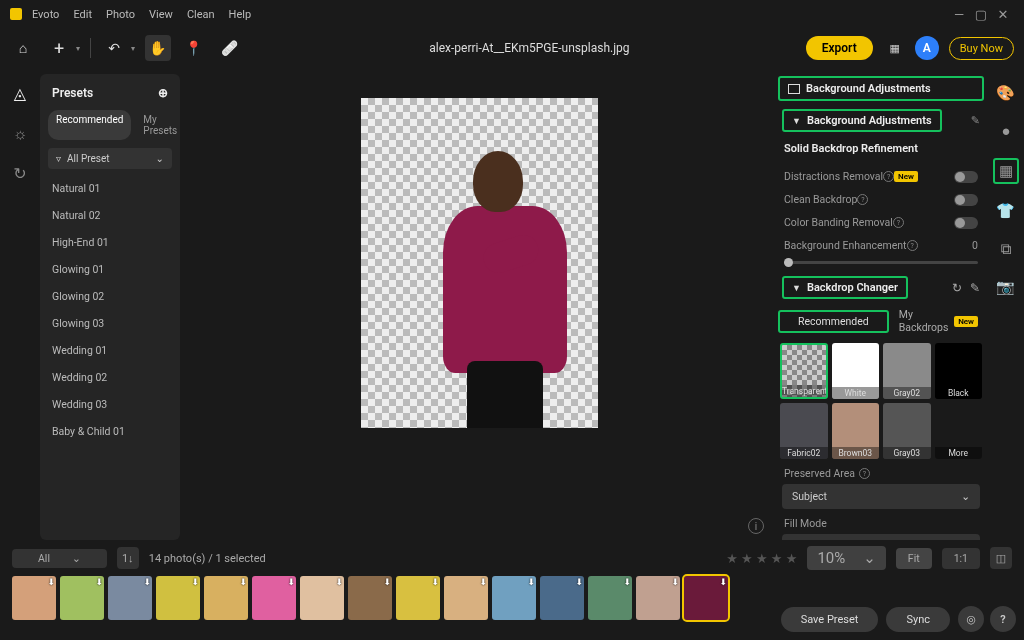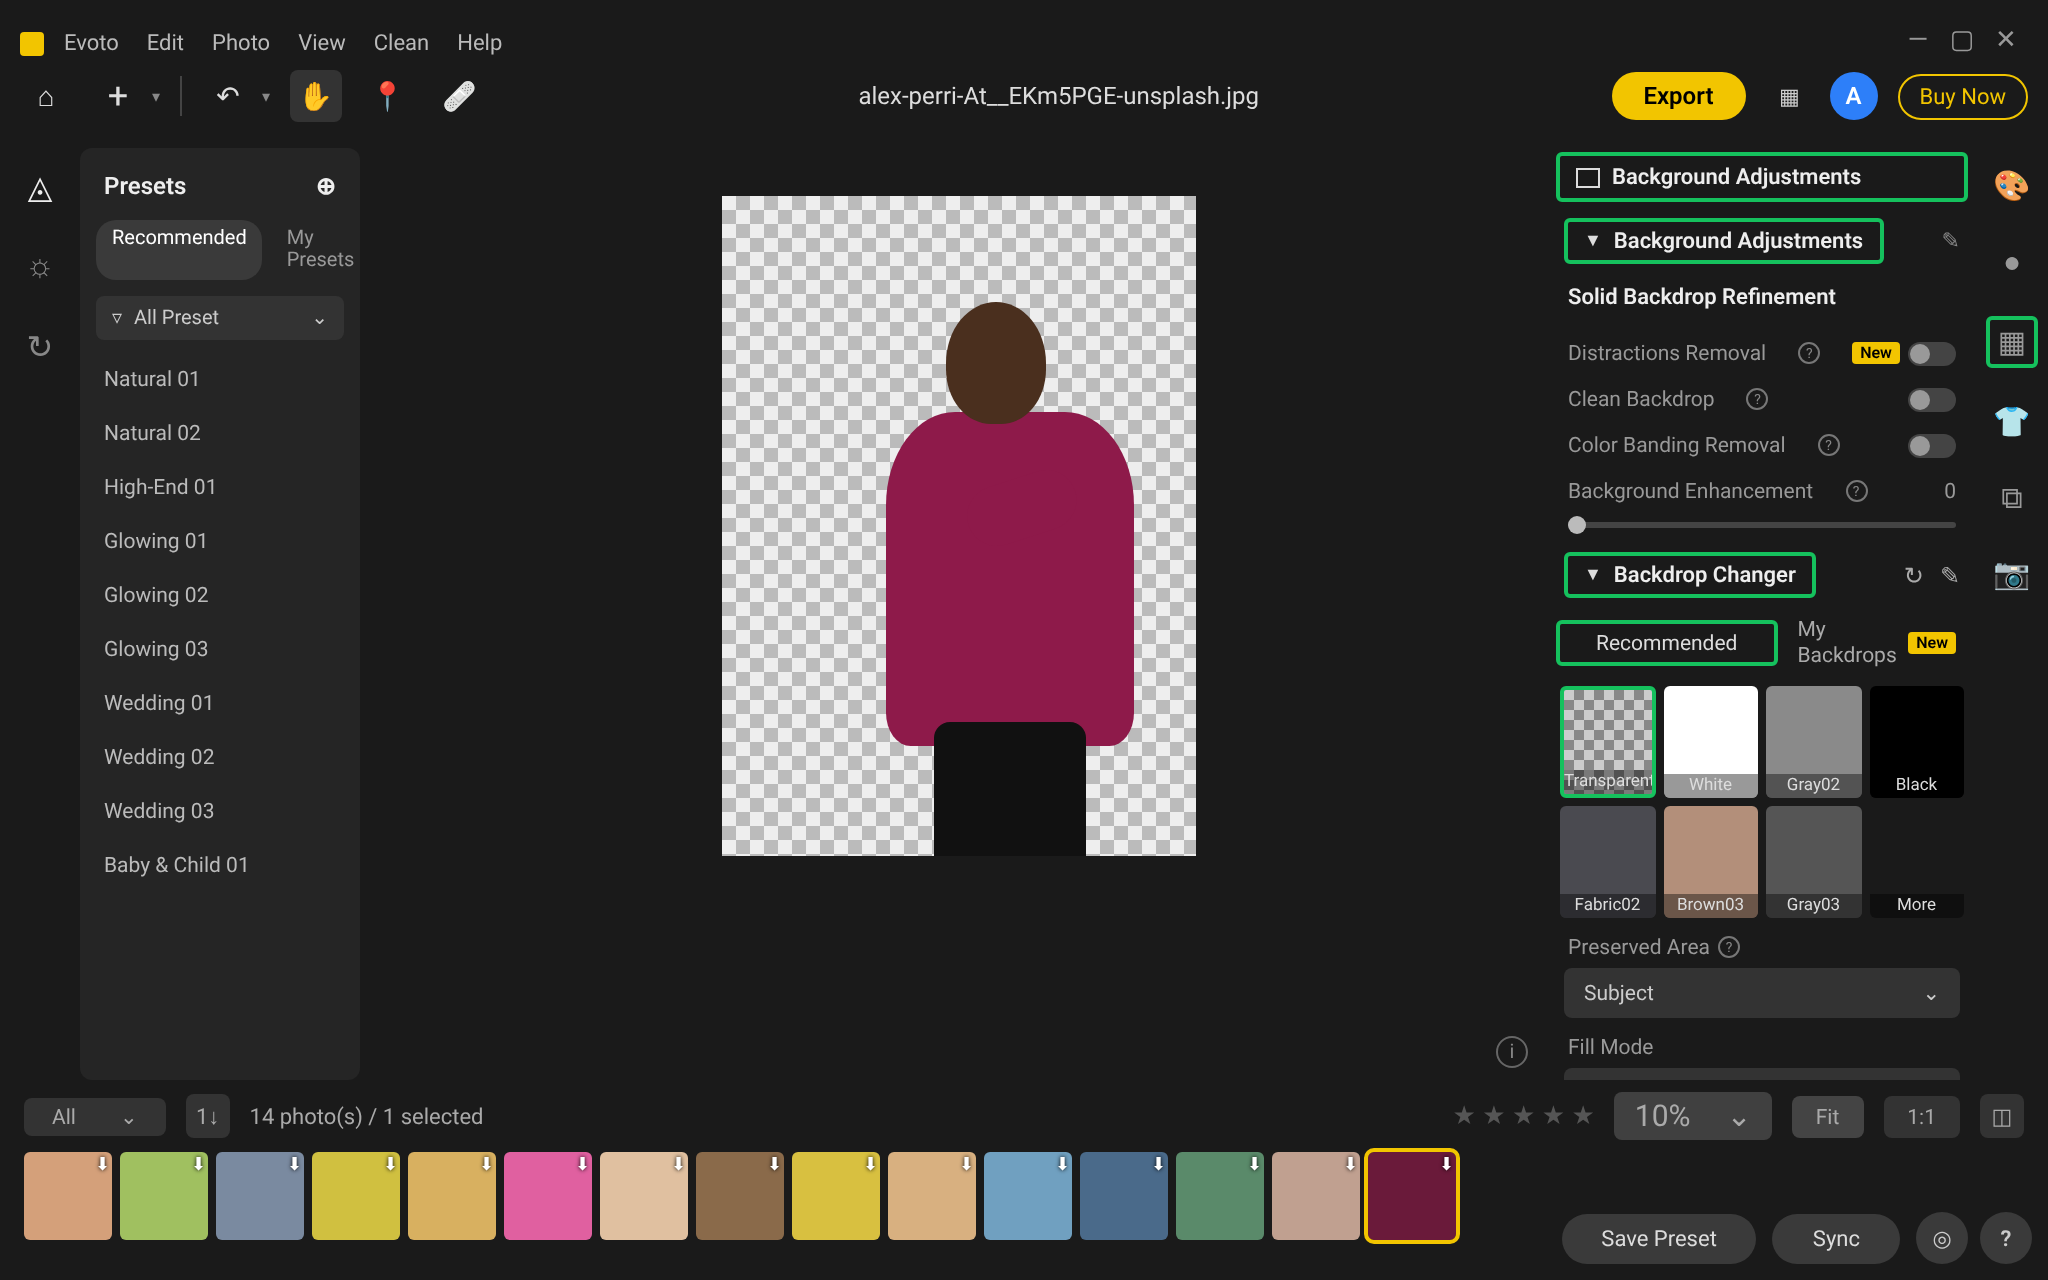--- a/index.html
+++ b/index.html
@@ -1,19 +1,19 @@
 <!DOCTYPE html>
 <html><head>
 <meta charset="utf-8">
 <style>
 * { margin:0; padding:0; box-sizing:border-box; font-family:-apple-system,Segoe UI,Roboto,Arial,sans-serif; }
 body { background:#1a1a1a; color:#ccc; width:1024px; height:640px; overflow:hidden; font-size:11px; position:relative; }
 
 
-.menubar { height:28px; display:flex; align-items:flex-end; padding:0 10px; color:#bbb; }
+.menubar { height:28px; display:flex; align-items:center; padding:0 10px; color:#bbb; }
 .menubar .logo { width:12px; height:12px; background:#f2c500; border-radius:2px; margin-right:10px; }
 .menubar .mi { margin-right:14px; cursor:pointer; }
 .menubar .spacer { flex:1; }
 .menubar .wbtn { width:22px; text-align:center; color:#999; cursor:pointer; font-size:13px; }
 
 
 .toolbar { height:40px; display:flex; align-items:center; padding:0 10px; }
 .toolbar .tbtn { width:26px; height:26px; display:flex; align-items:center; justify-content:center; color:#ddd; margin-right:10px; cursor:pointer; border-radius:4px; font-size:14px; }
 .toolbar .tbtn.sel { background:#333; }
 .toolbar .plus { font-size:18px; }
@@ -50,21 +50,21 @@
 
 
 .rightpanel { width:210px; padding:6px 4px 0 0; overflow:hidden; }
 .box { border:2px solid #15c15d; border-radius:3px; padding:4px 8px; margin:2px 0 6px; display:flex; align-items:center; gap:6px; }
 .box.tight { padding:3px 8px; }
 .box .sq { width:12px; height:10px; border:1.5px solid #ddd; }
 .box .tri { font-size:9px; color:#ddd; }
 .box .lbl { font-size:11px; font-weight:600; color:#eee; }
 .sect-title { font-size:11px; font-weight:600; color:#eee; padding:8px 6px 10px; }
 .row { display:flex; align-items:center; justify-content:space-between; padding:5px 6px; font-size:10.5px; color:#999; }
-.row .nm { display:flex; align-items:center; gap:16px; }
+.row .nm { display:flex; align-items:center; gap:0; }
 .toggle { width:24px; height:12px; background:#444; border-radius:6px; position:relative; cursor:pointer; }
 .toggle::after { content:''; position:absolute; width:10px; height:10px; background:#999; border-radius:50%; top:1px; left:1px; }
 .slider-row { display:flex; align-items:center; gap:6px; padding:4px 6px 10px; font-size:10.5px; color:#999; }
 .slider-row .bar { flex:1; height:3px; background:#444; border-radius:2px; position:relative; }
 .slider-row .bar::after { content:''; position:absolute; left:0; top:-3px; width:9px; height:9px; background:#bbb; border-radius:50%; }
 .badge { background:#f2c500; color:#000; font-size:8px; padding:1px 4px; border-radius:2px; font-weight:600; }
 .qm { width:11px; height:11px; border:1px solid #777; border-radius:50%; display:inline-flex; align-items:center; justify-content:center; font-size:7px; color:#888; }
 
 .section-hdr { display:flex; align-items:center; justify-content:space-between; padding:2px 4px; }
 .section-hdr .ricons { display:flex; gap:8px; color:#aaa; font-size:12px; }
@@ -93,21 +93,21 @@
 .field-label { font-size:10.5px; color:#999; padding:8px 6px 4px; display:flex; align-items:center; gap:4px; }
 .dropdown { margin:0 4px; background:#333; border-radius:4px; padding:6px 10px; display:flex; align-items:center; justify-content:space-between; font-size:10.5px; color:#ccc; cursor:pointer; }
 
 
 .rightrail { width:36px; display:flex; flex-direction:column; align-items:center; padding-top:14px; gap:16px; }
 .rightrail .rricon { width:22px; height:22px; display:flex; align-items:center; justify-content:center; cursor:pointer; color:#999; font-size:15px; }
 .rightrail .rricon.boxed { border:2px solid #15c15d; border-radius:3px; width:26px; height:26px; }
 
 
 .bottomstrip { height:28px; display:flex; align-items:center; padding:0 12px; gap:10px; color:#aaa; margin-top:4px; }
-.bsel { background:#333; border-radius:4px; padding:3px 14px; display:flex; align-items:flex-end; gap:22px; cursor:pointer; font-size:10.5px; }
+.bsel { background:#333; border-radius:4px; padding:3px 26px; display:flex; align-items:flex-end; gap:22px; cursor:pointer; font-size:10.5px; }
 .sqbtn { width:22px; height:22px; background:#333; border-radius:4px; display:flex; align-items:center; justify-content:center; cursor:pointer; font-size:11px; }
 .stars { display:flex; gap:3px; color:#555; font-size:13px; margin-left:auto; }
 .zoom { background:#404040; border-radius:4px; padding:3px 10px; display:flex; align-items:center; gap:18px; cursor:pointer; font-size:15px; }
 .fit { background:#444; border-radius:4px; padding:4px 12px; cursor:pointer; font-size:10.5px; }
 
 
 .thumbs { height:52px; display:flex; gap:4px; padding:4px 12px; overflow:hidden; }
 .thumb { width:44px; height:44px; border-radius:3px; position:relative; cursor:pointer; flex-shrink:0; }
 .thumb.sel { outline:2px solid #f2c500; }
 .thumb .corner { position:absolute; top:1px; right:1px; font-size:9px; color:#fff; text-shadow:0 0 2px #000; }

